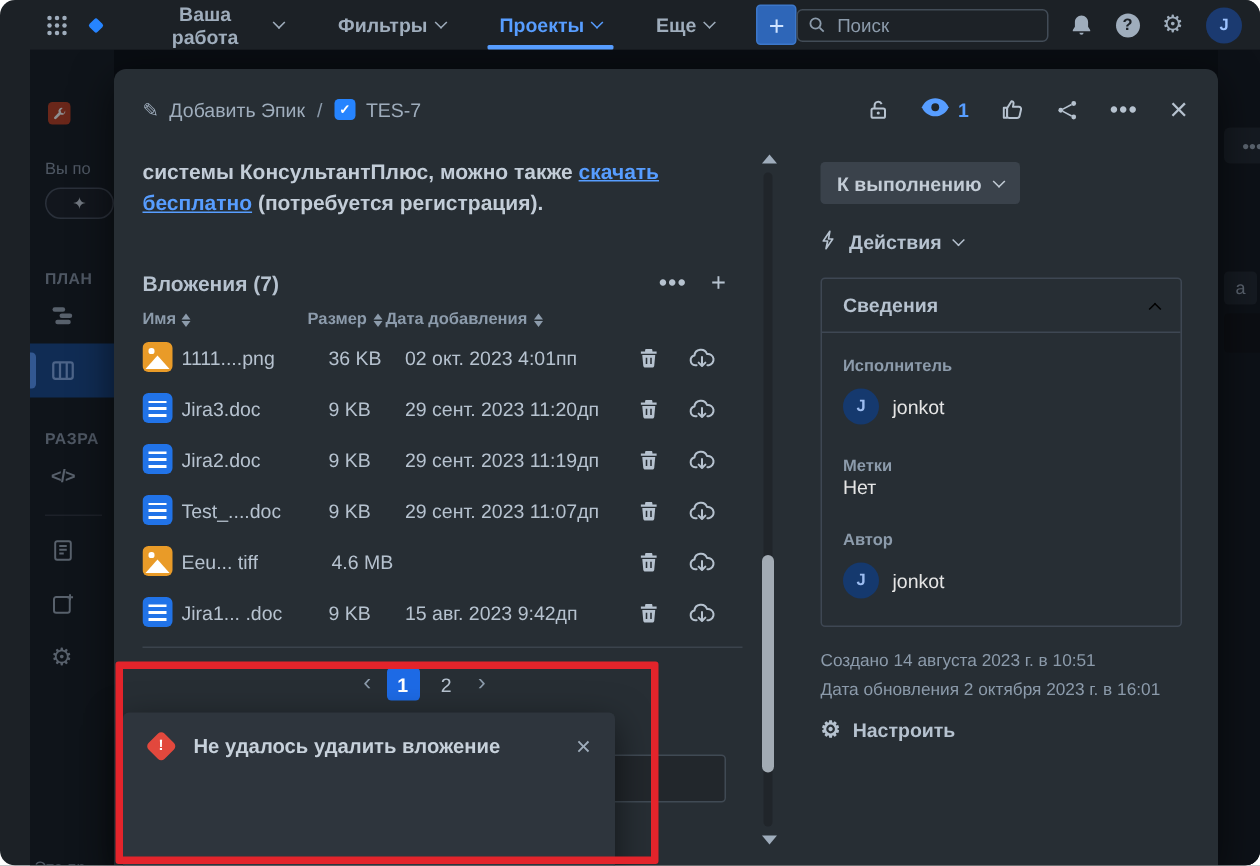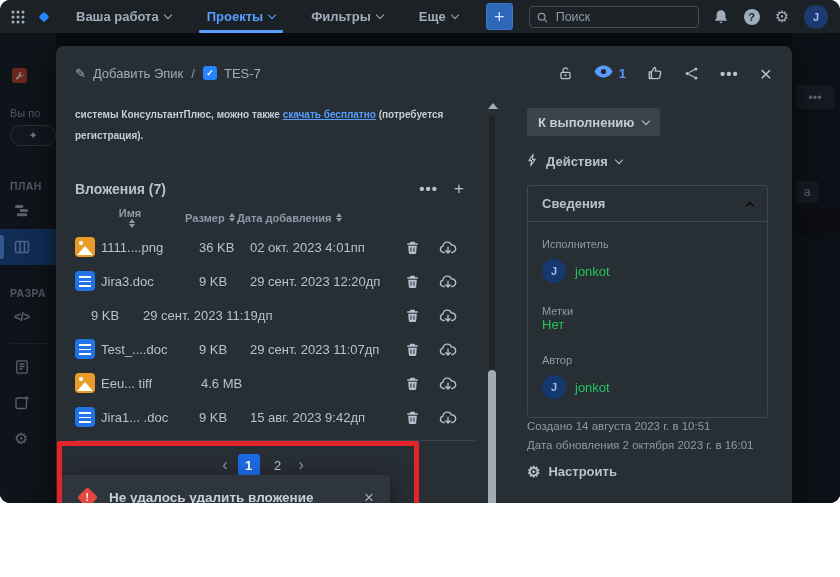--- a/index.html
+++ b/index.html
@@ -1,18 +1,18 @@
 <!DOCTYPE html>
 <html><head>
 <meta charset="utf-8">
 <style>
   html,body{margin:0;padding:0;background:#ffffff;}
   *{box-sizing:border-box;}
-  .screen{position:relative;width:840px;height:503px;background:#1c2126;border-radius:10px;overflow:hidden;
-          font-family:"Liberation Sans",sans-serif;color:#B6C2CF;}
+  .screen{position:relative;width:840px;height:577px;background:#1c2126;border-radius:10px;overflow:hidden;
+          font-family:"Liberation Sans",sans-serif;color:#B6C2CF;padding-left:20px;}
 
   
   .topnav{position:relative;z-index:5;height:33px;display:flex;align-items:center;background:#1c2126;padding:0 12px 0 10px;gap:0;}
   .nav-iconbtn{background:none;border:none;color:#9FADBC;display:flex;align-items:center;justify-content:center;padding:0;cursor:pointer;}
   .appgrid{margin-right:10px;}
   .jiralogo{margin-right:18px;}
   .navitem{position:relative;height:33px;display:flex;align-items:center;gap:6px;margin-right:24px;
            font-size:13px;font-weight:600;color:#9FADBC;background:none;border:none;cursor:pointer;}
   .navitem.active{color:#579DFF;}
   .navitem.active::after{content:"";position:absolute;left:-2px;right:-2px;bottom:0;height:3px;background:#579DFF;border-radius:1px;}
@@ -79,28 +79,28 @@
   .task-icon{width:14px;height:14px;border-radius:3px;background:#2684FF;color:#fff;font-size:9px;font-weight:700;
              display:flex;align-items:center;justify-content:center;}
   .m-actions{margin-left:auto;display:flex;align-items:center;gap:21px;}
   .m-act{background:none;border:none;padding:0;color:#B6C2CF;cursor:pointer;display:flex;align-items:center;gap:6px;}
   .watch-count{color:#579DFF;font-size:13px;font-weight:600;}
   .dots-glyph{font-size:15px;font-weight:700;letter-spacing:1px;color:#B6C2CF;line-height:1;}
   .close-glyph{font-size:21px;color:#B6C2CF;line-height:1;}
 
   
   .m-left{position:absolute;left:0;top:50px;width:431px;bottom:0;padding-left:19px;}
-  .intro{margin-top:8px;width:404px;font-size:10px;line-height:21px;font-weight:600;color:#c3cdd8;}
+  .intro{margin-top:8px;width:404px;font-size:14px;line-height:21px;font-weight:600;color:#c3cdd8;}
   .intro a{color:#579DFF;text-decoration:underline;cursor:pointer;}
   .attach-head{margin-top:34px;display:flex;align-items:center;}
   .attach-title{font-size:14px;font-weight:700;color:#B6C2CF;}
   .attach-actions{margin-left:auto;margin-right:23px;display:flex;align-items:center;gap:16px;}
   .plus-glyph{font-size:17px;color:#B6C2CF;line-height:1;font-weight:400;}
   .theader{margin-top:10px;display:flex;align-items:center;font-size:11px;font-weight:700;color:#8C9BAB;}
-  .th-name{width:110px;display:flex;align-items:center;cursor:pointer;flex-direction:column;}
+  .th-name{width:110px;display:flex;align-items:center;cursor:pointer;}
   .th-size{width:52px;display:flex;align-items:center;cursor:pointer;}
   .th-date{display:flex;align-items:center;cursor:pointer;}
   .sort{display:inline-flex;flex-direction:column;gap:1px;margin-left:4px;}
   .sort i{width:0;height:0;border-left:3px solid transparent;border-right:3px solid transparent;}
   .sort .s-up{border-bottom:4px solid #8C9BAB;}
   .sort .s-dn{border-top:4px solid #8C9BAB;}
   .arows{margin-top:2px;}
   .arow{height:34px;display:flex;align-items:center;font-size:13px;color:#B6C2CF;padding-right:30px;}
   .namecell{width:110px;display:flex;align-items:center;gap:6px;overflow:hidden;}
   .ficon{width:20px;height:20px;border-radius:4px;position:relative;overflow:hidden;flex:0 0 20px;}
@@ -137,29 +137,29 @@
   .m-right{position:absolute;left:471px;top:50px;width:241px;}
   .status-btn{margin-top:12px;height:28px;display:inline-flex;align-items:center;gap:9px;padding:0 11px;border:none;border-radius:3px;
               background:#3a424b;color:#c3ccd6;font-size:13px;font-weight:700;font-family:"Liberation Sans",sans-serif;cursor:pointer;}
   .actions-btn{margin-top:17px;display:flex;align-items:center;gap:8px;background:none;border:none;color:#B6C2CF;
                font-size:13px;font-weight:700;font-family:"Liberation Sans",sans-serif;cursor:pointer;padding:0;}
   .details-panel{margin-top:15px;width:241px;border:1px solid #3e4753;border-radius:3px;}
   .dp-header{height:36px;display:flex;align-items:center;justify-content:space-between;padding:0 14px;
              border-bottom:1px solid #3e4753;cursor:pointer;background:none;width:100%;border-left:none;border-right:none;border-top:none;}
   .dp-title{font-size:13px;font-weight:700;color:#B6C2CF;}
   .dp-body{padding:16px 14px 18px;}
-  .dp-label{font-size:11px;font-weight:400;color:#8C9BAB;}
+  .dp-label{font-size:11px;font-weight:700;color:#8C9BAB;}
   .dp-row{display:flex;align-items:center;gap:9px;margin-top:9px;}
-  .dp-value{font-size:13px;color:#22c55e;}
+  .dp-value{font-size:13px;color:#e5e5e5;}
   .dp-none{}
   .mt22{margin-top:22px;}
   .avatar-sm{width:24px;height:24px;border-radius:50%;background:#15396e;color:#9cbcf0;font-size:11px;font-weight:700;
              display:flex;align-items:center;justify-content:center;flex:0 0 24px;}
   .meta-line{font-size:11.5px;color:#8C9BAB;}
-  .meta-created{margin-top:2px;}
+  .meta-created{margin-top:17px;}
   .meta-updated{margin-top:7px;}
   .configure-btn{margin-top:13px;display:flex;align-items:center;gap:8px;background:none;border:none;color:#B6C2CF;
                  font-size:13px;font-weight:700;font-family:"Liberation Sans",sans-serif;cursor:pointer;padding:0;}
   .configure-btn .gear-glyph{font-size:15px;color:#B6C2CF;}
 
   
   .toast{position:absolute;left:62px;top:442px;width:328px;height:140px;background:#2e353d;border-radius:4px;
          box-shadow:0 8px 24px rgba(0,0,0,.55);z-index:3;padding:14px 16px;}
   .toast-head{display:flex;align-items:center;}
   .err-diamond{width:15px;height:15px;background:#E2483D;border-radius:3px;transform:rotate(45deg);
@@ -194,26 +194,26 @@
     </button>
     <span class="nav-iconbtn jiralogo">
       <svg viewBox="0 0 16 16" width="16" height="16">
           <rect x="4.2" y="4.2" width="7.6" height="7.6" rx="1.6" fill="#2684FF" transform="rotate(45 8 8)"></rect>
         </svg>
     </span>
     <button class="navitem">
       <span>Ваша работа</span>
         <i class="chev"></i>
     </button>
+    <button class="navitem">
+      <span>Фильтры</span>
+        <i class="chev"></i>
+    </button>
     <button class="navitem active">
       <span>Проекты</span>
-        <i class="chev"></i>
-    </button>
-    <button class="navitem">
-      <span>Фильтры</span>
         <i class="chev"></i>
     </button>
     <button class="navitem">
       <span>Еще</span>
         <i class="chev"></i>
     </button>
     <button class="create-btn">
       <span>+</span>
     </button>
     <div class="nav-spacer"></div>
@@ -430,37 +430,41 @@
         <path d="M10 8.5v6.3M7.5 12.6l2.5 2.5 2.5-2.5"></path>
       </svg>
     </button>
   </div>
             <div class="arow">
     <span class="namecell">
       <span class="ficon icon-doc"></span>
       <span class="aname">Jira3.doc</span>
     </span>
     <span class="asize">9 KB</span>
-    <span class="adate">29 сент. 2023 12:20дп</span>
+    <span class="adate">29 сент. 2023 11:20дп</span>
     <span class="aspacer"></span>
     <button class="iconbtn">
       <svg viewBox="0 0 16 16" width="15" height="15" fill="currentColor">
         <path d="M6.2 1.8h3.6c.4 0 .8.3.8.8v.9h3v1.6H2.4V3.5h3v-.9c0-.5.4-.8.8-.8z"></path>
         <path d="M3.4 6h9.2l-.7 7.6c-.1.8-.8 1.4-1.6 1.4H5.7c-.8 0-1.5-.6-1.6-1.4z"></path>
         <path d="M6.4 8v4.5M9.6 8v4.5" stroke="#272e34" stroke-width="1.1" fill="none"></path>
       </svg>
     </button>
     <button class="iconbtn">
       <svg viewBox="0 0 20 18" width="18" height="17" fill="none" stroke="currentColor" stroke-width="1.5" stroke-linecap="round" stroke-linejoin="round">
         <path d="M6 14.5H5a3.6 3.6 0 0 1-.6-7.1 4.8 4.8 0 0 1 9.3-1.2A4 4 0 0 1 15 14.5h-1"></path>
         <path d="M10 8.5v6.3M7.5 12.6l2.5 2.5 2.5-2.5"></path>
       </svg>
     </button>
   </div>
             <div class="arow">
+    <span class="namecell">
+      <span class="ficon icon-doc"></span>
+      <span class="aname">Jira2.doc</span>
+    </span>
     <span class="asize">9 KB</span>
     <span class="adate">29 сент. 2023 11:19дп</span>
     <span class="aspacer"></span>
     <button class="iconbtn">
       <svg viewBox="0 0 16 16" width="15" height="15" fill="currentColor">
         <path d="M6.2 1.8h3.6c.4 0 .8.3.8.8v.9h3v1.6H2.4V3.5h3v-.9c0-.5.4-.8.8-.8z"></path>
         <path d="M3.4 6h9.2l-.7 7.6c-.1.8-.8 1.4-1.6 1.4H5.7c-.8 0-1.5-.6-1.6-1.4z"></path>
         <path d="M6.4 8v4.5M9.6 8v4.5" stroke="#272e34" stroke-width="1.1" fill="none"></path>
       </svg>
     </button>

